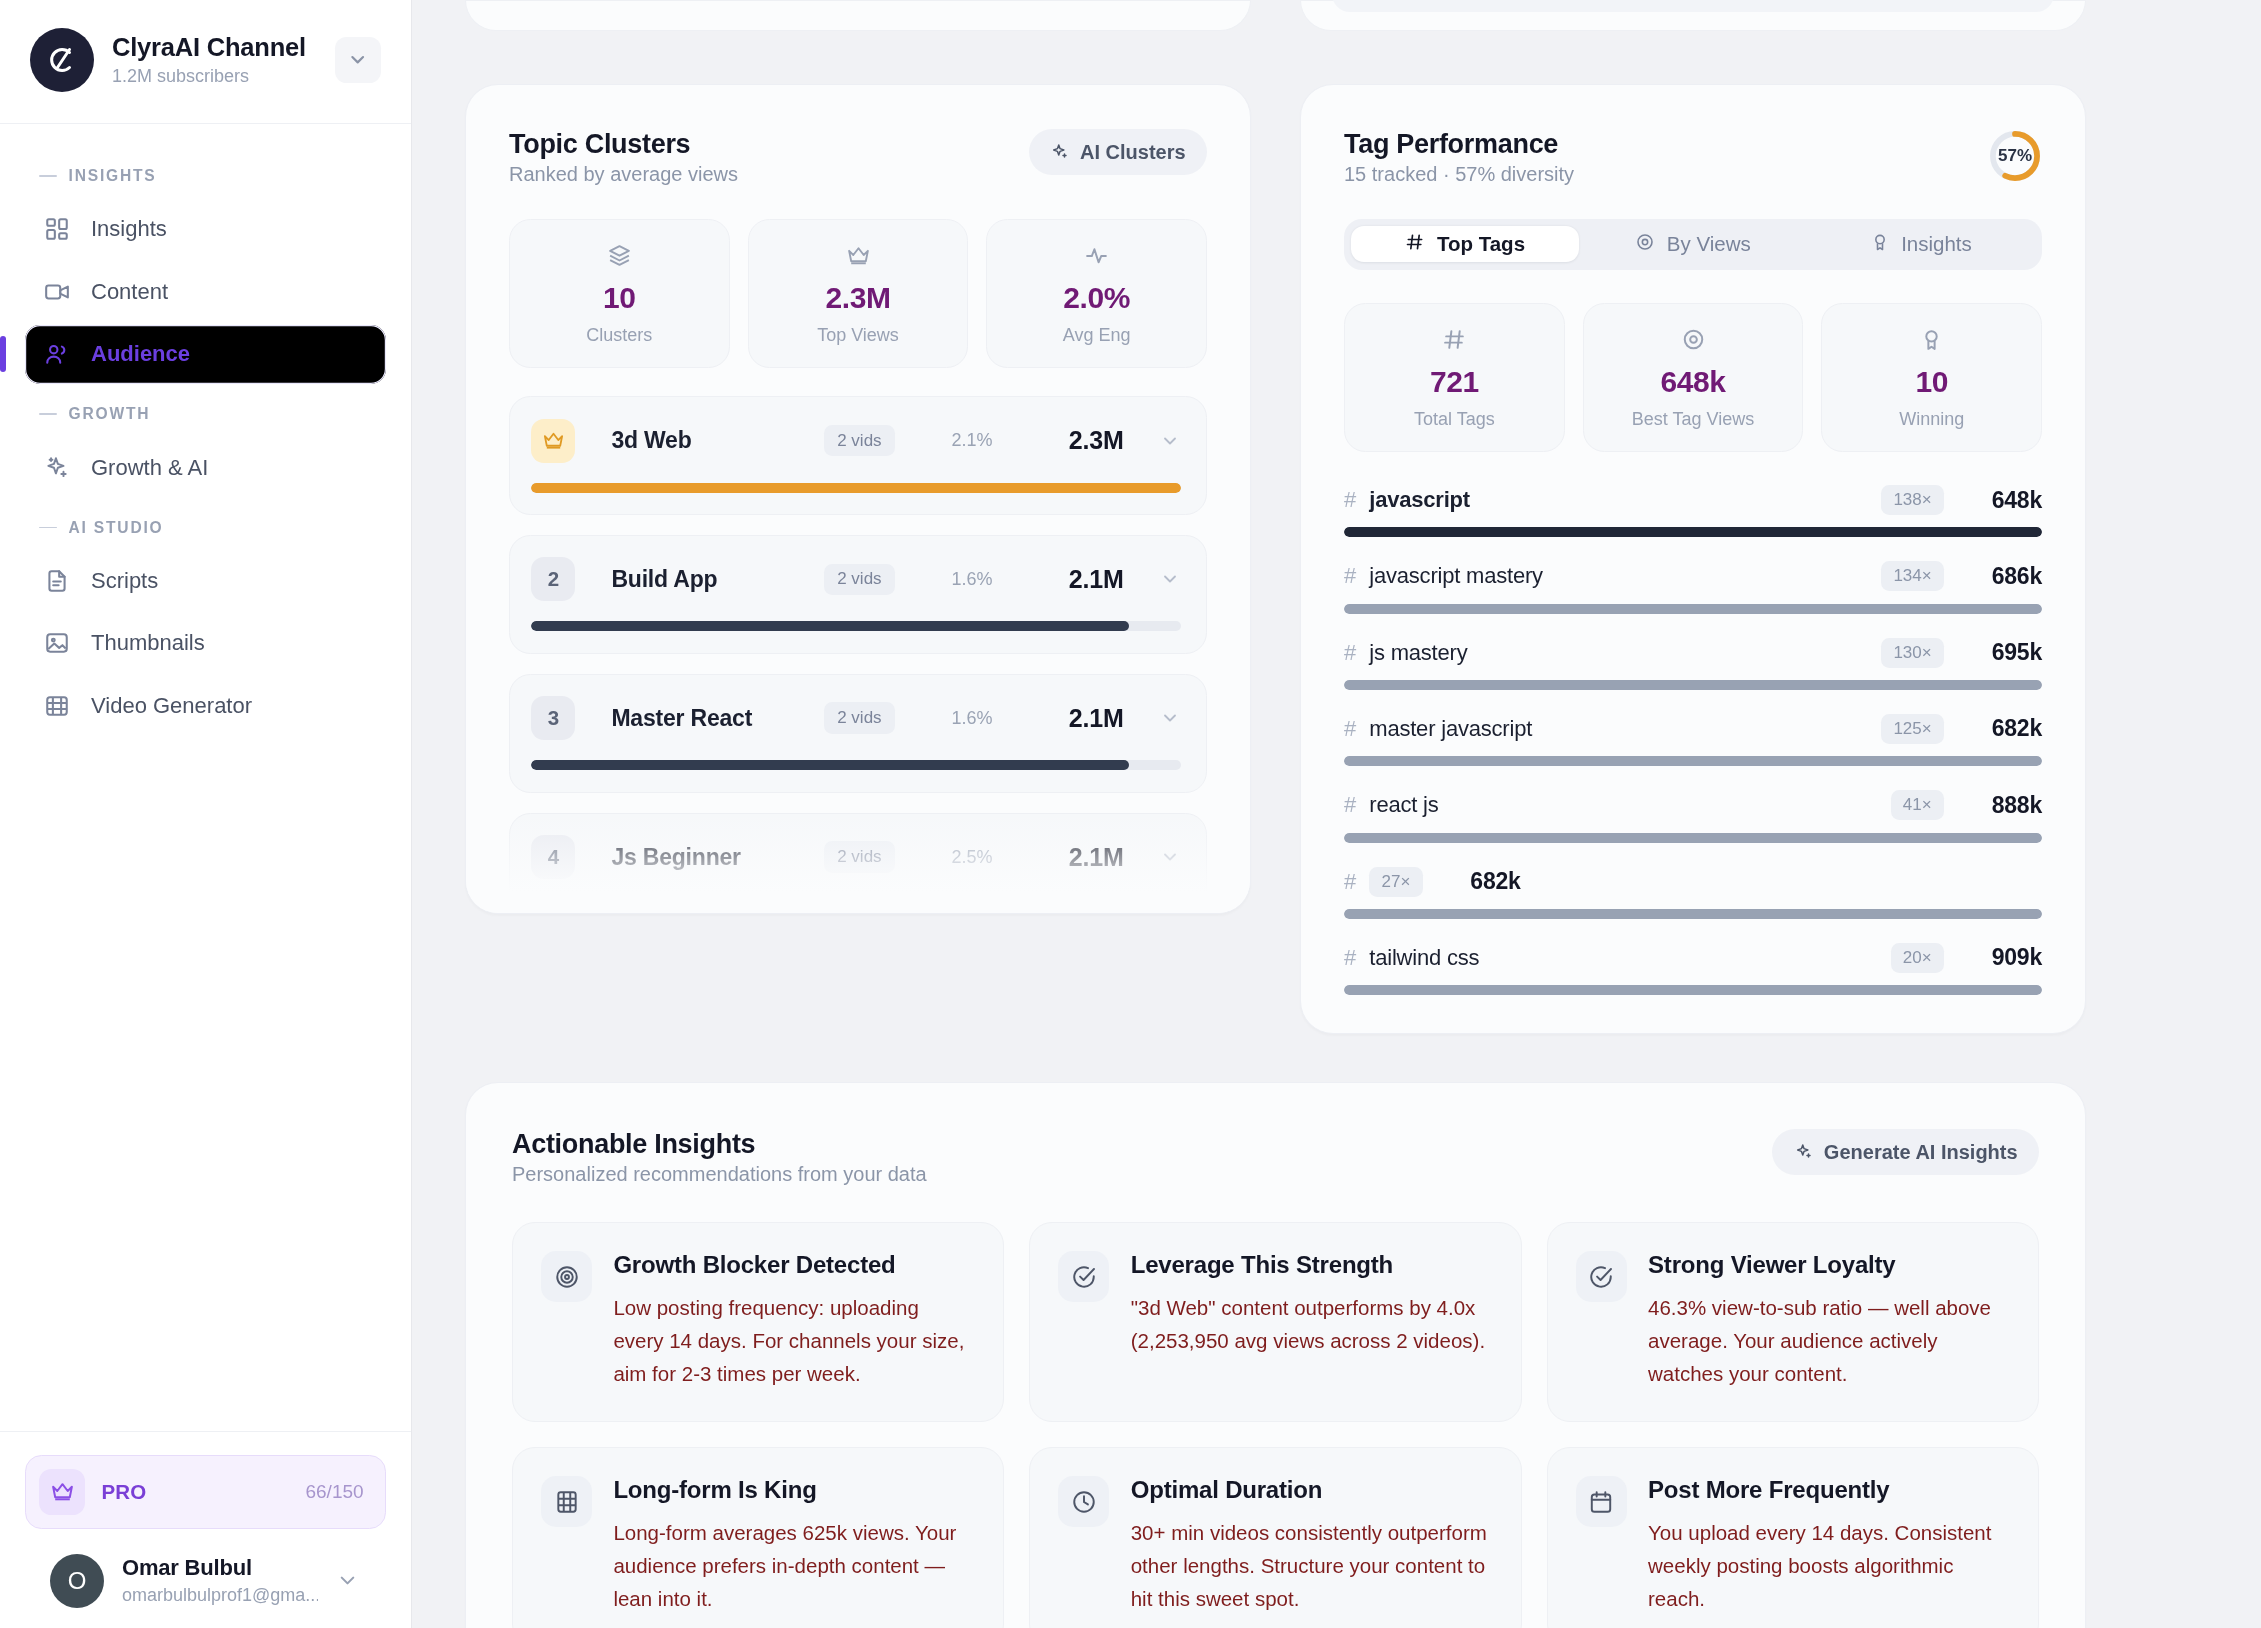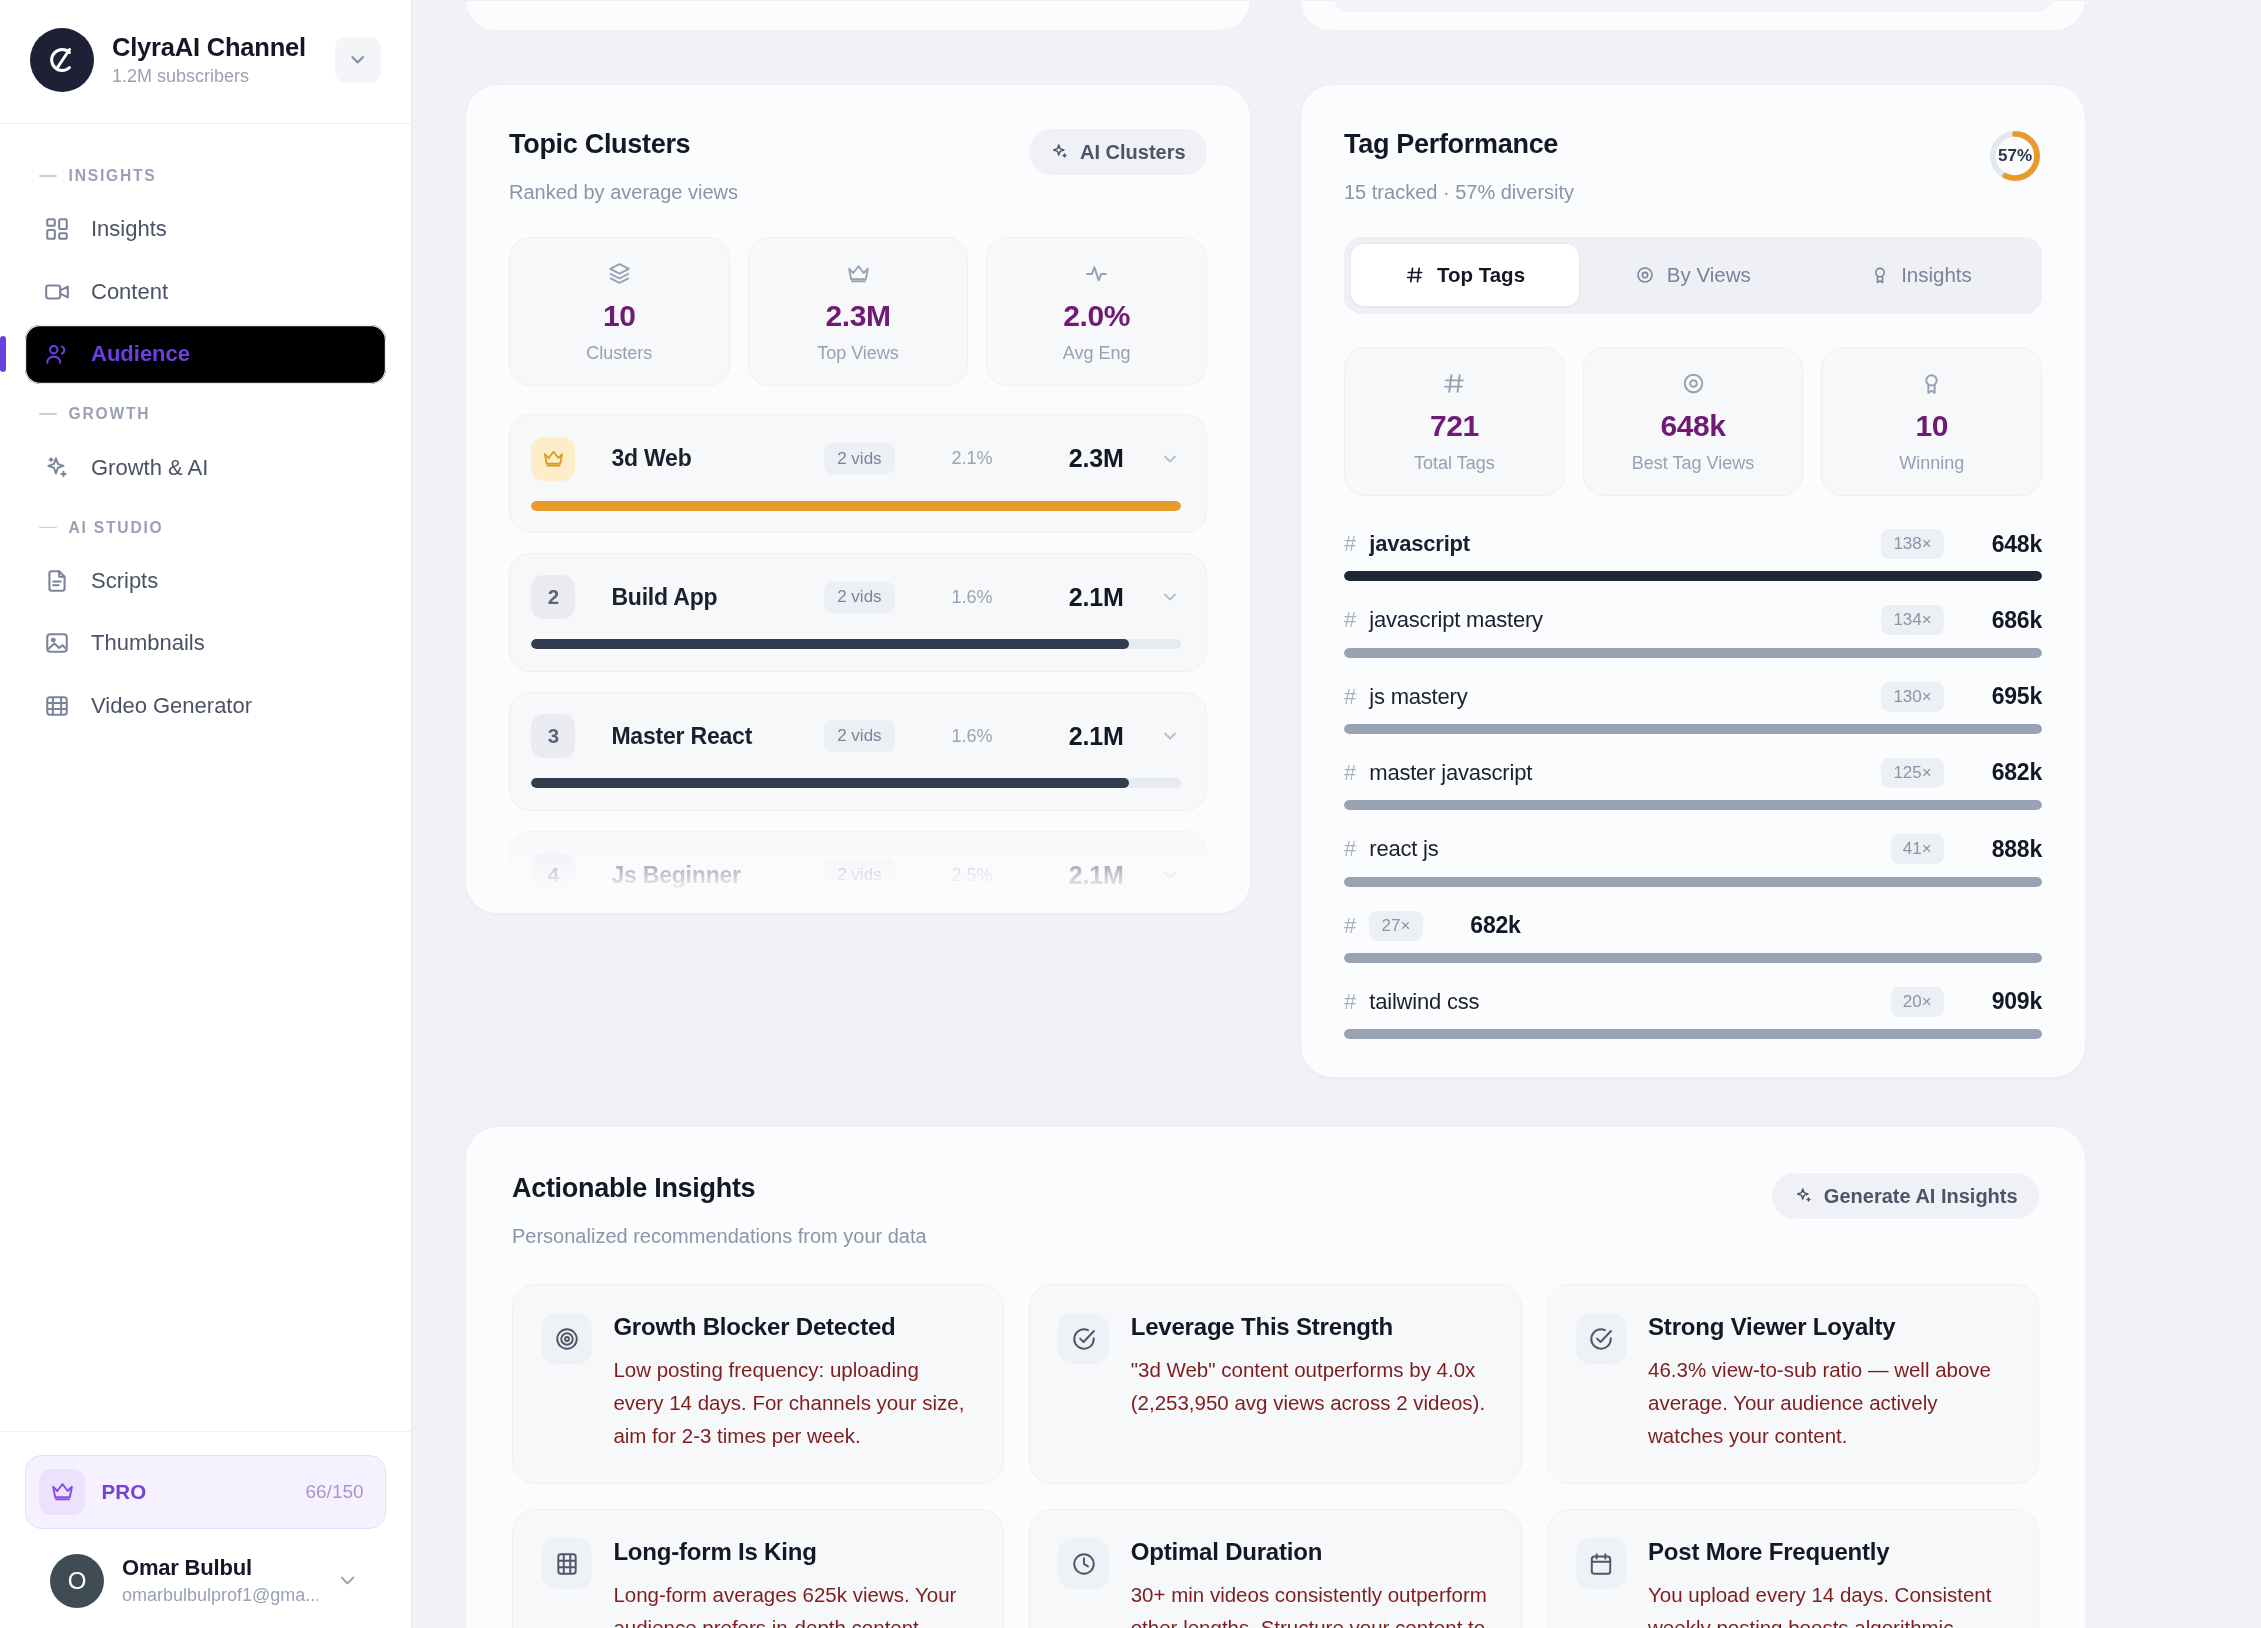--- a/index.html
+++ b/index.html
@@ -113,21 +113,21 @@
   .grid2 { display: flex; gap: 49px; margin-top: 53px; align-items: flex-start; }
 
   .card {
     background: #fbfcfd;
     border: 1.2px solid #edeff4;
     border-radius: 33px;
     box-shadow: 0 1.6px 2.5px rgba(16,24,40,.025);
   }
   .card-head { display: flex; align-items: flex-start; justify-content: space-between; }
   .card-title { font-size: 27px; font-weight: 700; color: #141726; letter-spacing: -0.3px; }
-  .card-sub { font-size: 20px; color: #8b95a8; margin-top: 21px; }
+  .card-sub { font-size: 20px; color: #8b95a8; margin-top: 3px; }
 
   .pill-btn {
     display: inline-flex; align-items: center; gap: 10px;
     background: #eff1f6; border-radius: 821px;
     padding: 11.5px 21.4px; font-size: 20px; font-weight: 600; color: #4c5568;
     white-space: nowrap;
   }
 
   
   .ministats { display: flex; gap: 18px; margin-top: 33px; }
@@ -168,22 +168,22 @@
     background: linear-gradient(to bottom, rgba(251,252,253,0) 0%, #fbfcfd 80%);
     pointer-events: none;
   }
 
   
   .tabs {
     display: flex; background: #eef0f5; border-radius: 18px; padding: 7.4px;
     margin-top: 33px;
   }
   .tab {
-    flex: 1 1 0; display: flex; align-items: center; justify-content: center; gap: 11.5px;
-    padding: 19px 0; border-radius: 13px; font-size: 20.5px; color: #79839a; font-weight: 500;
+    flex: 1 1 0; display: flex; align-items: flex-start; justify-content: center; gap: 11.5px;
+    padding: 6px 0; border-radius: 13px; font-size: 20.5px; color: #79839a; font-weight: 500;
   }
   .tab.active { background: #ffffff; color: #141726; font-weight: 700; box-shadow: 0 0.8px 2.5px rgba(16,24,40,.08); }
 
   
   .tag-list { margin-top: 33px; }
   .tag-item { margin-bottom: 24px; }
   .tag-top { display: flex; align-items: center; gap: 13px; }
   .tag-hash { color: #aab2c2; font-size: 22px; flex: 0 0 auto; }
   .tag-name { flex: 1 1 auto; font-size: 22px; color: #1b2030; letter-spacing: -0.2px; }
   .tag-count {

